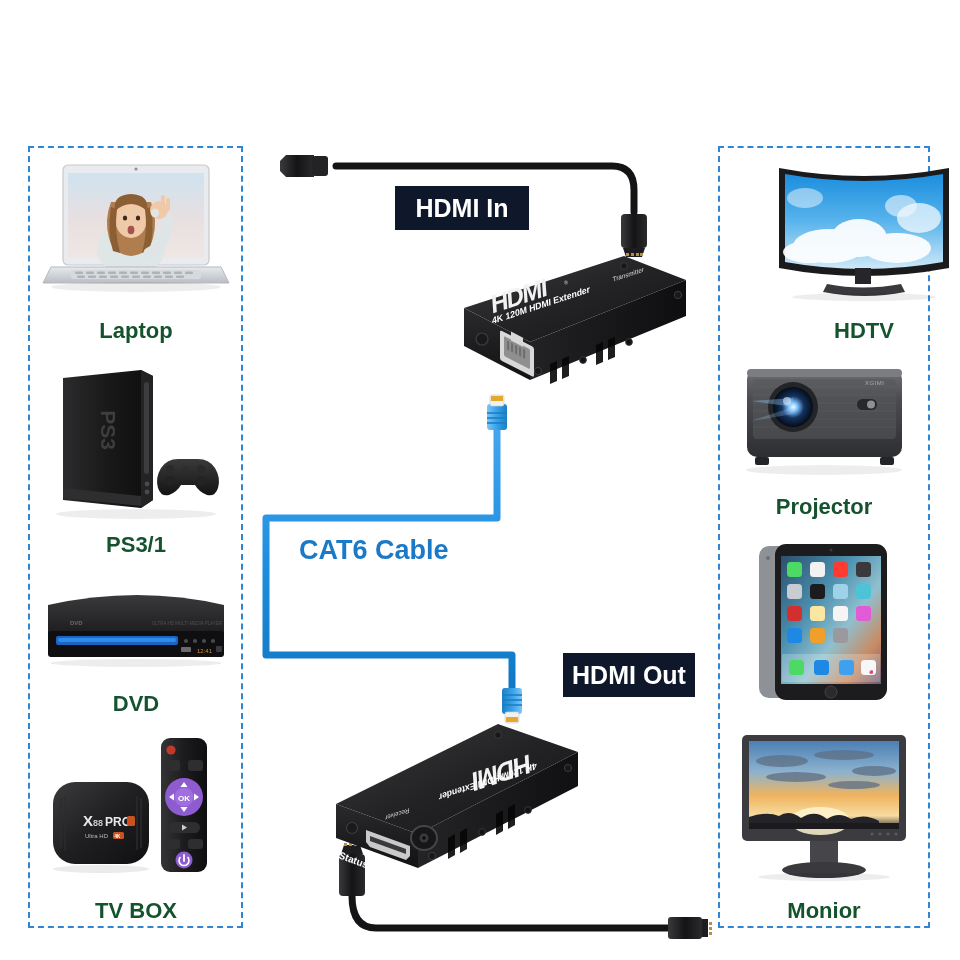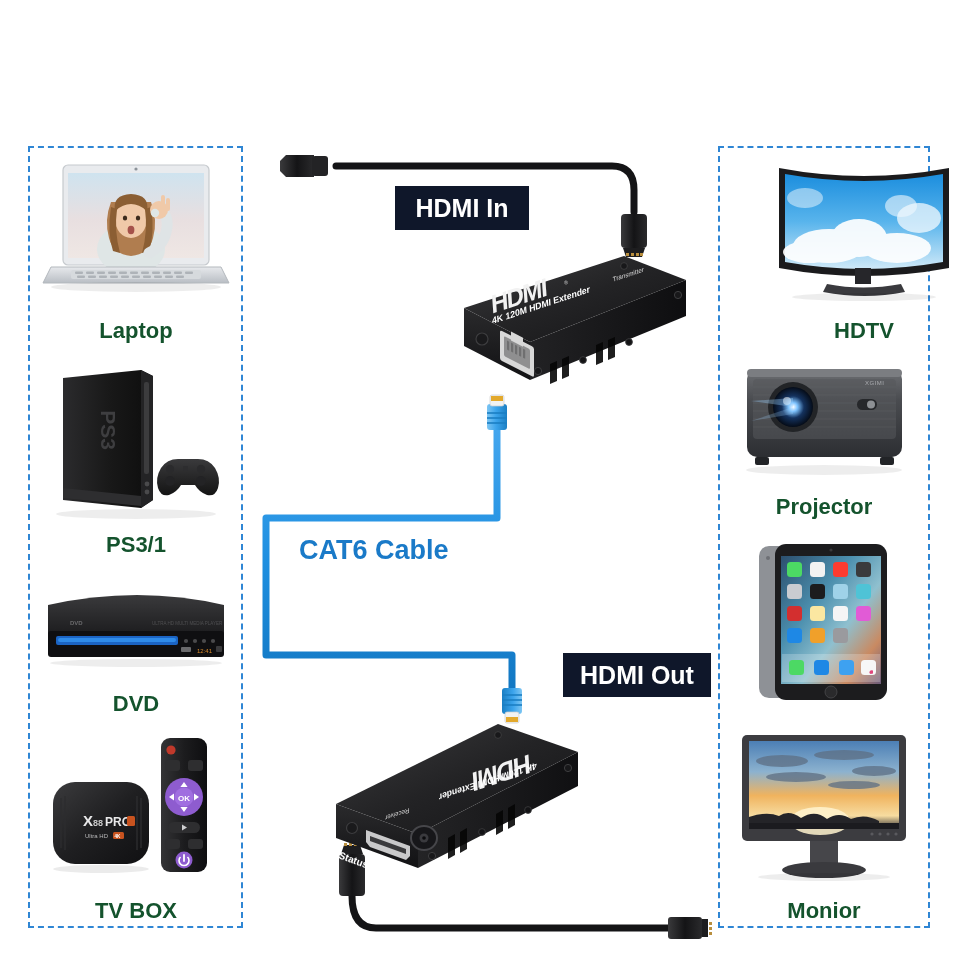--- a/index.html
+++ b/index.html
@@ -68,21 +68,21 @@
     background:#0f172a;
     color:#ffffff;
     font-size:25px;
     font-weight:bold;
     display:flex;align-items:center;justify-content:center;
     padding:0 12px;
     box-sizing:border-box;
     white-space:nowrap;
   }
   #badge-hdmi-in{left:395px;top:186px;width:134px;height:44px;}
-  #badge-hdmi-out{left:563px;top:653px;width:148px;height:44px;}
+  #badge-hdmi-out{left:563px;top:653px;width:132px;height:44px;}
   .plain-label{
     position:absolute;
     color:#1a7ac8;
     font-size:27px;
     font-weight:bold;
     white-space:nowrap;
   }
   #label-cat6{left:291px;top:535px;margin-left:8px;}
 
   

